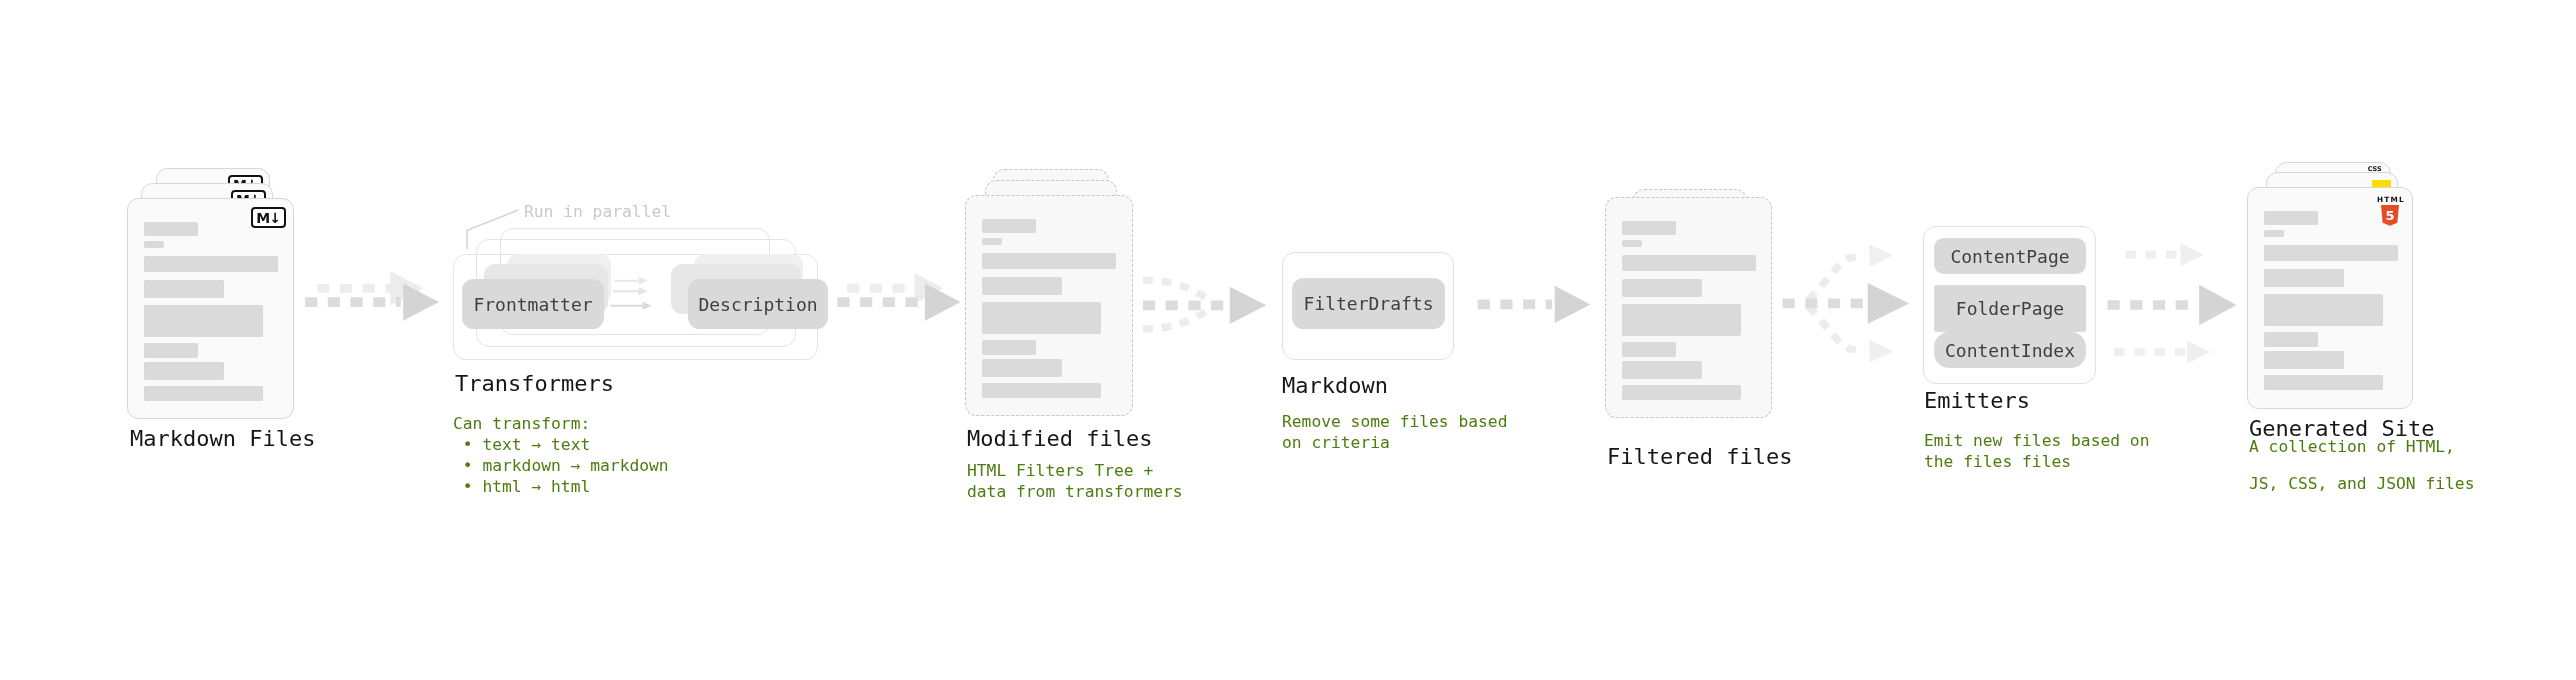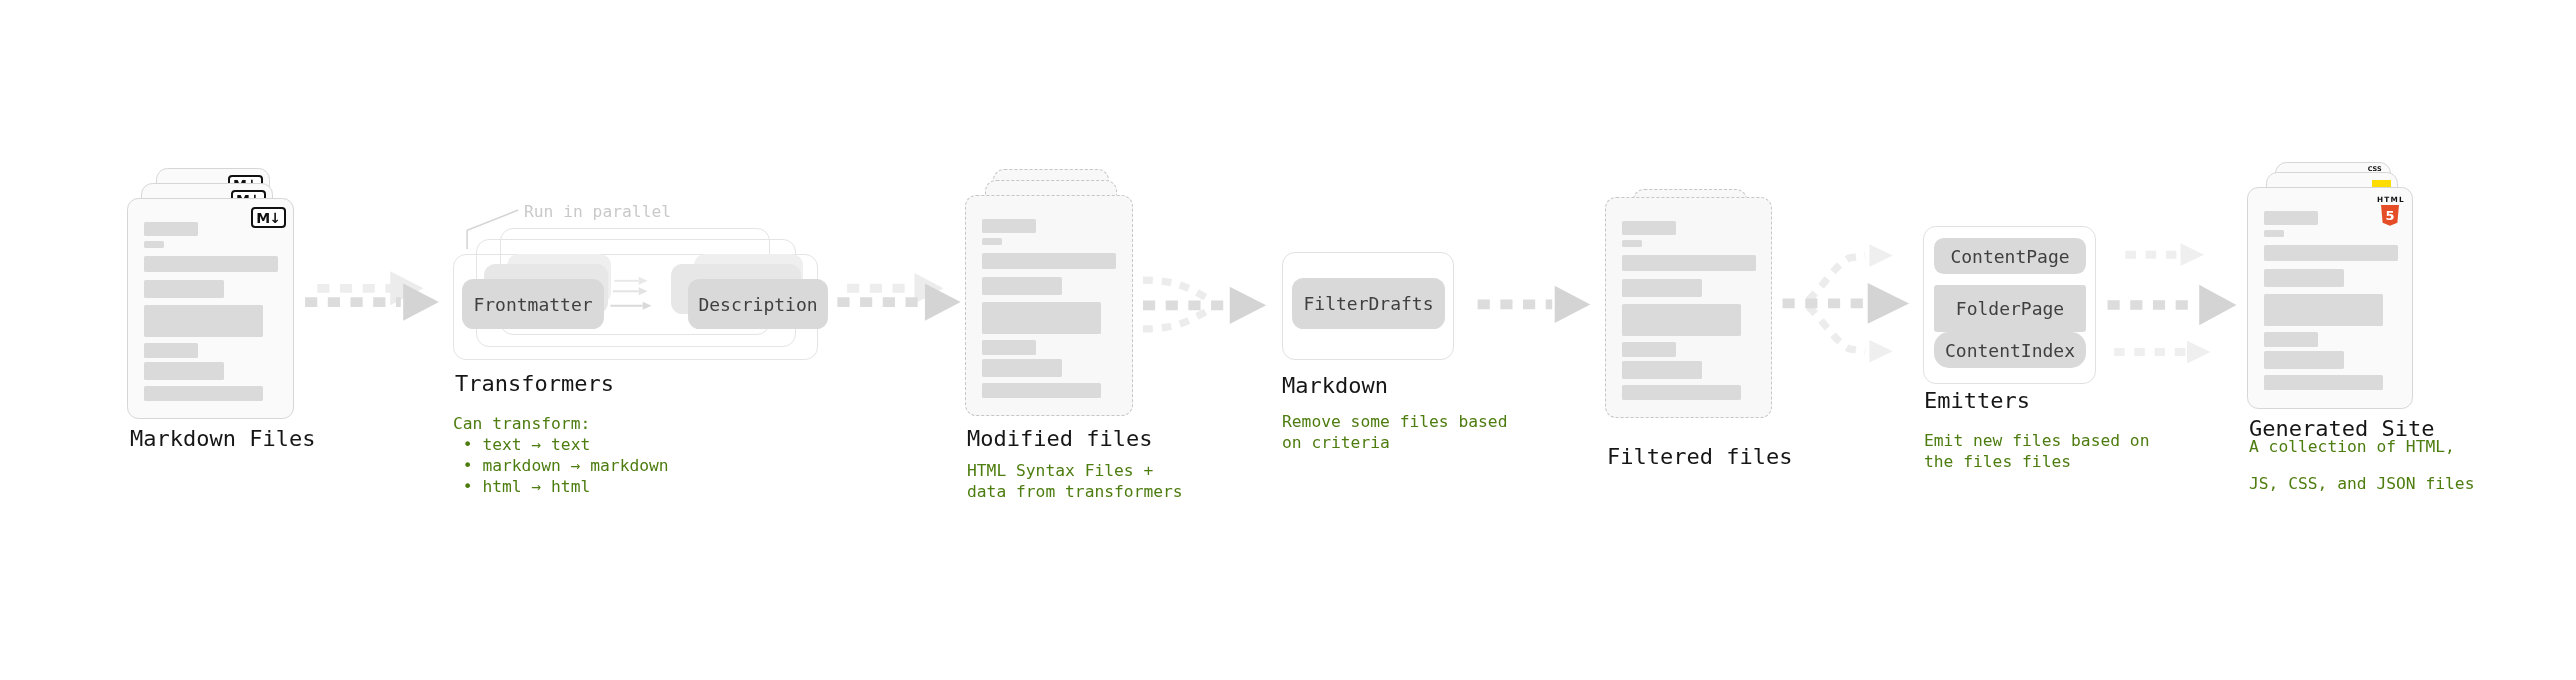--- a/index.html
+++ b/index.html
@@ -120,21 +120,21 @@
       <div class="skel s1"></div>
       <div class="skel s2"></div>
       <div class="skel s3"></div>
       <div class="skel s4"></div>
       <div class="skel s5"></div>
       <div class="skel s6"></div>
       <div class="skel s7"></div>
       <div class="skel s8"></div>
     </div>
     <div class="title" style="left:967px;top:426px">Modified files</div>
-    <div class="note" style="left:967px;top:460px">HTML Syntax Files +</div>
+    <div class="note" style="left:967px;top:460px">HTML Filters Tree +</div>
     <div class="note" style="left:967px;top:481px">data from transformers</div>
   </div>
 
   <svg class="arrow" style="left:1138px;top:268px" width="134" height="77" viewBox="0 0 165 95">
     <path d="M6,15 C48,15 62,24 92,41" fill="none" stroke="#ececec" stroke-width="9" stroke-dasharray="12 11"></path>
     <path d="M6,75 C48,75 62,66 92,49" fill="none" stroke="#ececec" stroke-width="9" stroke-dasharray="12 11"></path>
     <line x1="6" y1="46" x2="110" y2="46" stroke="#dcdcdc" stroke-width="12" stroke-dasharray="15 13"></line>
     <polygon points="113,23 113,69 158,46" fill="#d4d4d4"></polygon>
   </svg>
 

